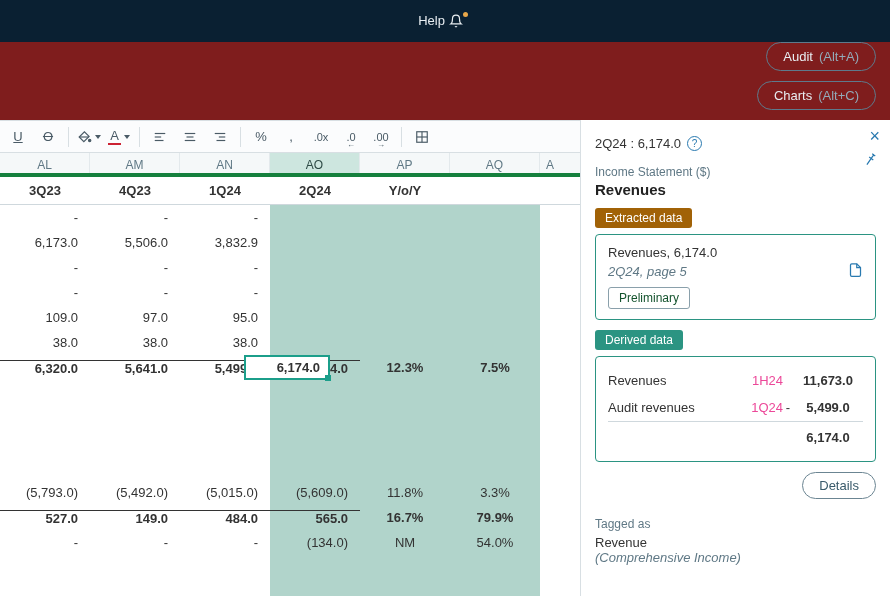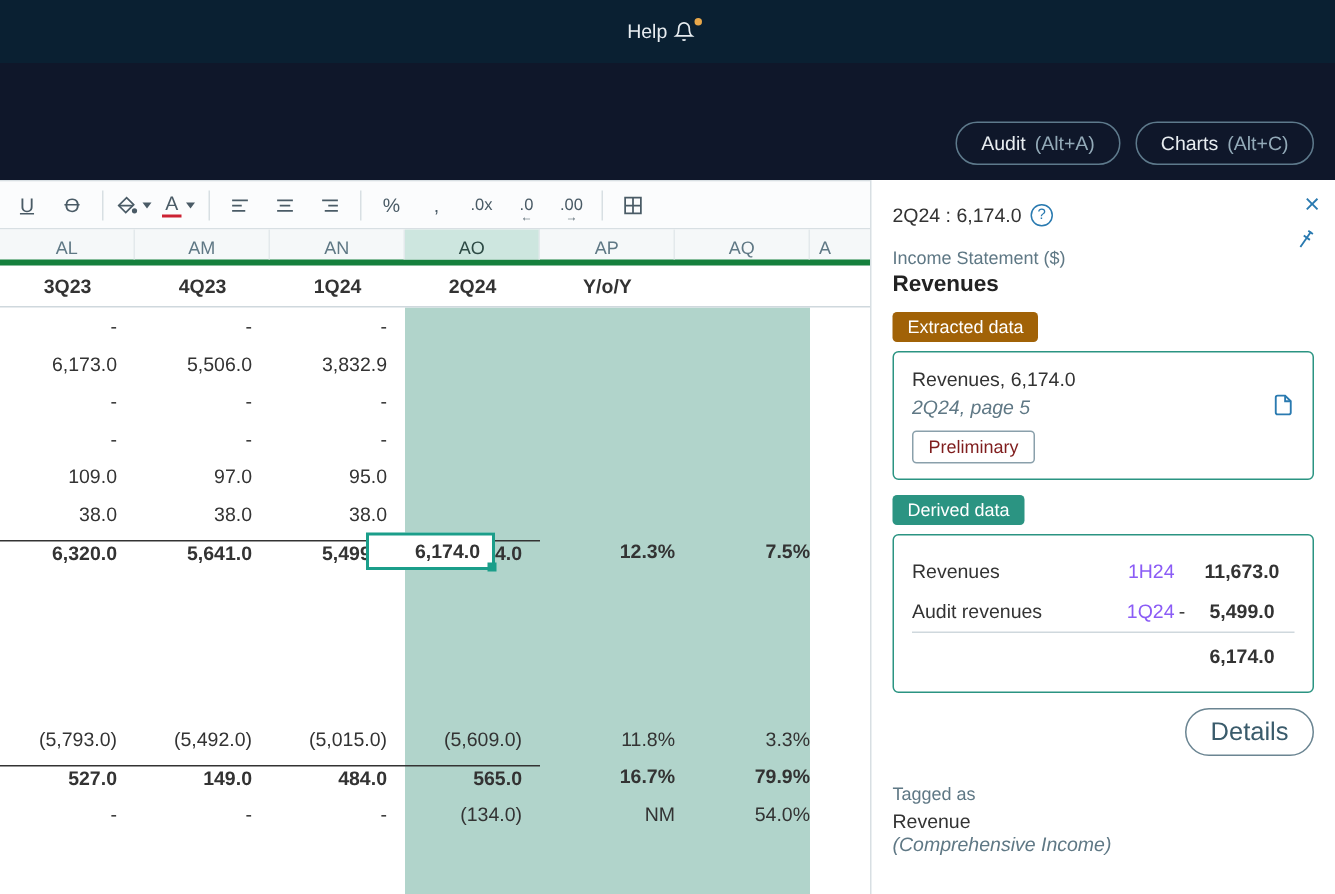--- a/index.html
+++ b/index.html
@@ -1,65 +1,65 @@
 <!DOCTYPE html>
 <html><head>
 <meta charset="utf-8">
 <style>
   * { box-sizing: border-box; margin: 0; padding: 0; }
   body { font-family: "Segoe UI", Arial, sans-serif; font-size: 13px; color: #333; width: 890px; height: 596px; overflow: hidden; background: #fff; }
   .topbar { height: 42px; background: #0a2032; color: #fff; display: flex; align-items: center; justify-content: flex-end; padding: 0 12px; gap: 14px; flex-direction: column; }
   .topbar .item { color: #e8edf1; font-size: 13px; cursor: pointer; display:flex; align-items:center; gap:4px; }
   .avatar { width: 28px; height: 28px; border-radius: 50%; background: #1b9e8a; }
-  .subbar { height: 78px; background: #0f172a; display: flex; align-items: flex-end; justify-content: flex-end; padding: 0 14px 10px 0; gap: 10px; }
+  .subbar { height: 78px; background: #7f1d1d; display: flex; align-items: flex-end; justify-content: flex-end; padding: 0 14px 10px 0; gap: 10px; flex-direction: column; }
   .pill { border: 1px solid #5e7a8c; color: #e8edf1; border-radius: 18px; padding: 6px 16px; font-size: 13px; cursor: pointer; display:flex; align-items:center; gap:6px;}
   .pill .short { color: #93aab8; }
   .main { display: flex; height: calc(596px - 120px); }
   .sheet { flex: 1; display: flex; flex-direction: column; border-top: 1px solid #d8dfe3; overflow:hidden;}
   .toolbar { height: 32px; background: #fbfcfd; border-bottom: 1px solid #d8dfe3; display: flex; align-items: center; padding: 0 4px; gap: 2px; }
   .tbtn { width: 28px; height: 24px; display: flex; align-items: center; justify-content: center; color: #4a5b66; cursor: pointer; border-radius: 3px; font-size:13px; position:relative;}
   .tsep { width: 1px; height: 20px; background: #d8dfe3; margin: 0 4px; }
   .dropdown-caret::after { content: ""; border-left:3px solid transparent; border-right:3px solid transparent; border-top:4px solid #4a5b66; margin-left:3px;}
   .colhead { height: 24px; display: flex; background: #f5f8f9; border-bottom: 4px solid #15803d; }
   .ch { width: 90px; text-align: center; line-height: 24px; color: #5f7885; font-size: 12px; border-right:1px solid #e3e9ec;}
   .ch.active { background: #cde6df; color:#2d4a45;}
   .ch.last { flex:1; border-right:none;}
   .subhdr { height: 28px; display: flex; border-bottom: 1px solid #cfd8dd; font-weight:600; color:#333;}
   .sc { width: 90px; text-align: center; line-height: 28px; font-size:13px;}
   .gridwrap { position:relative; flex:1; overflow:hidden;}
   .highlight-col { position:absolute; left:270px; top:0; width:270px; height:100%; background: rgba(113,176,160,0.55); pointer-events:none;}
   .rows { position:relative; }
   .row { height: 25px; display:flex; align-items:center; }
   .cell { width:90px; text-align:right; padding-right:12px; font-size:13px; color:#333; }
-  .cell.center { padding-right:0;}
+  .cell.center { text-align:center; padding-right:0;}
   .cell.bold { font-weight:700; }
   .topline { border-top: 1px solid #333; }
   .selcell { position:absolute; left:244px; top:150px; width:86px; height:25px; border:2px solid #1b9e8a; background:#fff; display:flex; align-items:center; justify-content:flex-end; padding-right:8px; font-weight:700; }
   .selhandle { position:absolute; right:-3px; bottom:-3px; width:6px; height:6px; background:#1b9e8a;}
   
   .panel { width: 310px; border-left: 1px solid #d8dfe3; background:#fff; padding: 10px 14px 0 14px; overflow:auto; position:relative;}
   .close-x { position:absolute; right:10px; top:6px; color:#2a7ab0; font-size:18px; cursor:pointer; font-weight:300;}
   .kv { color:#333; font-size:13px; display:flex; align-items:center; gap:6px; margin-top:6px;}
   .qmark { width:15px; height:15px; border:1px solid #2a7ab0; border-radius:50%; color:#2a7ab0; font-size:10px; display:flex; align-items:center; justify-content:center;}
   .pin { position:absolute; right:12px; top:32px; color:#2a7ab0; transform:rotate(35deg); font-size:16px; cursor:pointer;}
   .panel-sub { color:#5f7885; font-size:12px; margin-top:14px; }
   .panel-title { font-weight:700; font-size:15px; margin-top:2px; color:#222;}
   .badge { display:inline-block; padding:3px 10px; border-radius:3px; font-size:12px; color:#fff; margin-top:10px;}
   .badge.blue { background:#a16207;}
   .badge.teal { background:#2b9482;}
   .card { border:1px solid #2b9482; border-radius:4px; padding:10px 12px; margin-top:6px; position:relative;}
   .card.white { background:#fff;}
   .card .doc-icon { position:absolute; right:12px; top:26px; color:#2a7ab0; }
-  .prelim { display:inline-block; border:1px solid #8aa0ab; color:#7f1d1d; font-size:12px; padding:3px 10px; border-radius:3px; margin-top:8px;}
+  .prelim { display:inline-block; border:1px solid #8aa0ab; color:#14532d; font-size:12px; padding:3px 10px; border-radius:3px; margin-top:8px;}
   .drow { display:flex; justify-content:space-between; align-items:center; padding:6px 0; font-size:13px; color:#333;}
-  .drow .mid { color:#8b5cf6; width:60px; text-align:right;}
+  .drow .mid { color:#ec4899; width:60px; text-align:right;}
   .drow .minus { width:10px; text-align:center; color:#333;}
   .drow .val { width:70px; text-align:center;font-weight:bold;}
   .drow.total { border-top:1px solid #cfd8dd; font-weight:700; justify-content:flex-end; padding-top:8px;}
-  .details-btn { float:right; margin-top:10px; border:1px solid #6b8592; color:#3a5b6b; background:#fff; padding:5px 16px; border-radius:16px; font-size:17px; cursor:pointer;}
+  .details-btn { float:right; margin-top:10px; border:1px solid #6b8592; color:#3a5b6b; background:#fff; padding:5px 16px; border-radius:16px; font-size:13px; cursor:pointer;}
   .tagged { clear:both; padding-top:18px; color:#5f7885; font-size:12px;}
   .tag1 { color:#333; font-size:13px; margin-top:4px;}
   .tag2 { color:#5f7885; font-style:italic; font-size:13px;}
   .bell-dot { width:5px; height:5px; border-radius:50%; background:#e8a74a; display:inline-block; position:relative; top:-6px; left:-4px;}
   svg { display:block; }
 </style>
 </head>
 <body>
 
 <div class="topbar">

